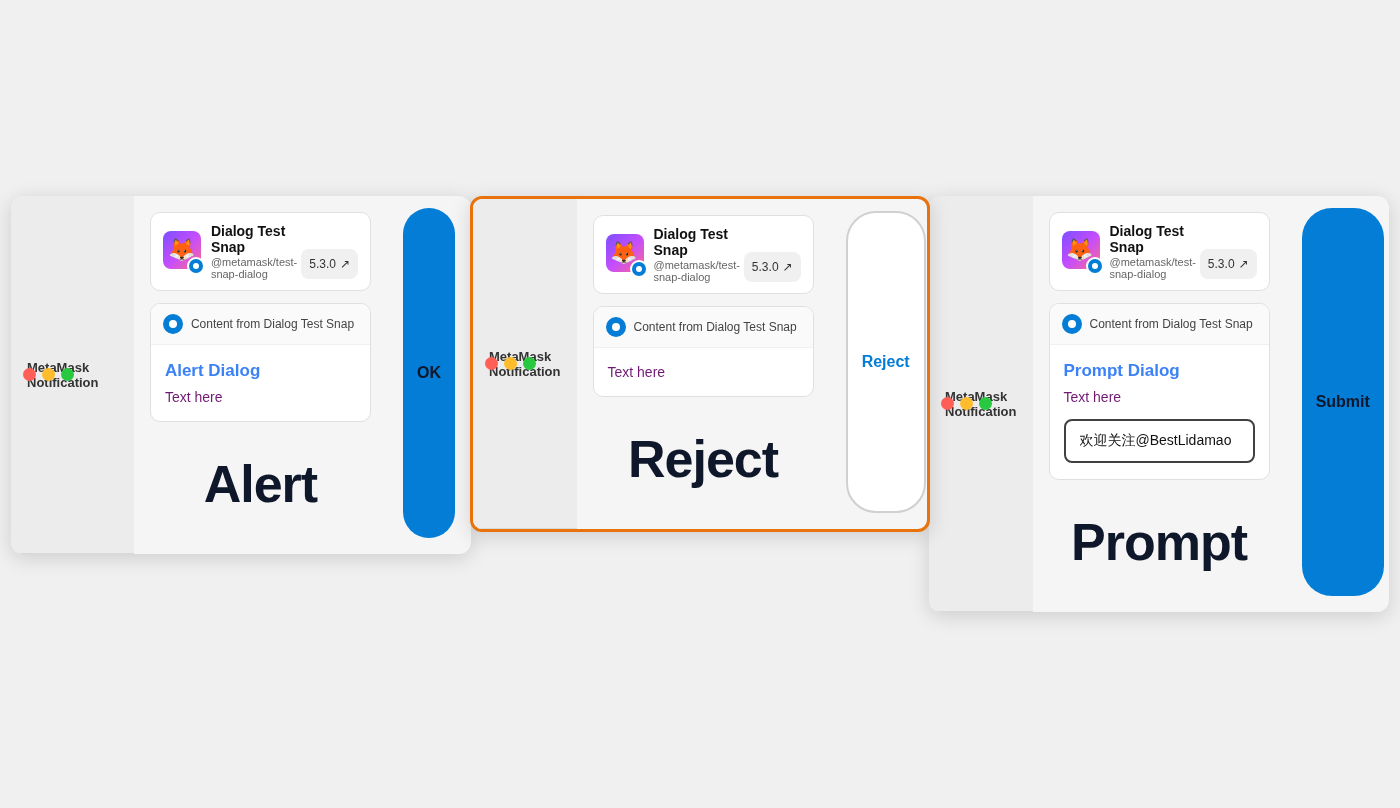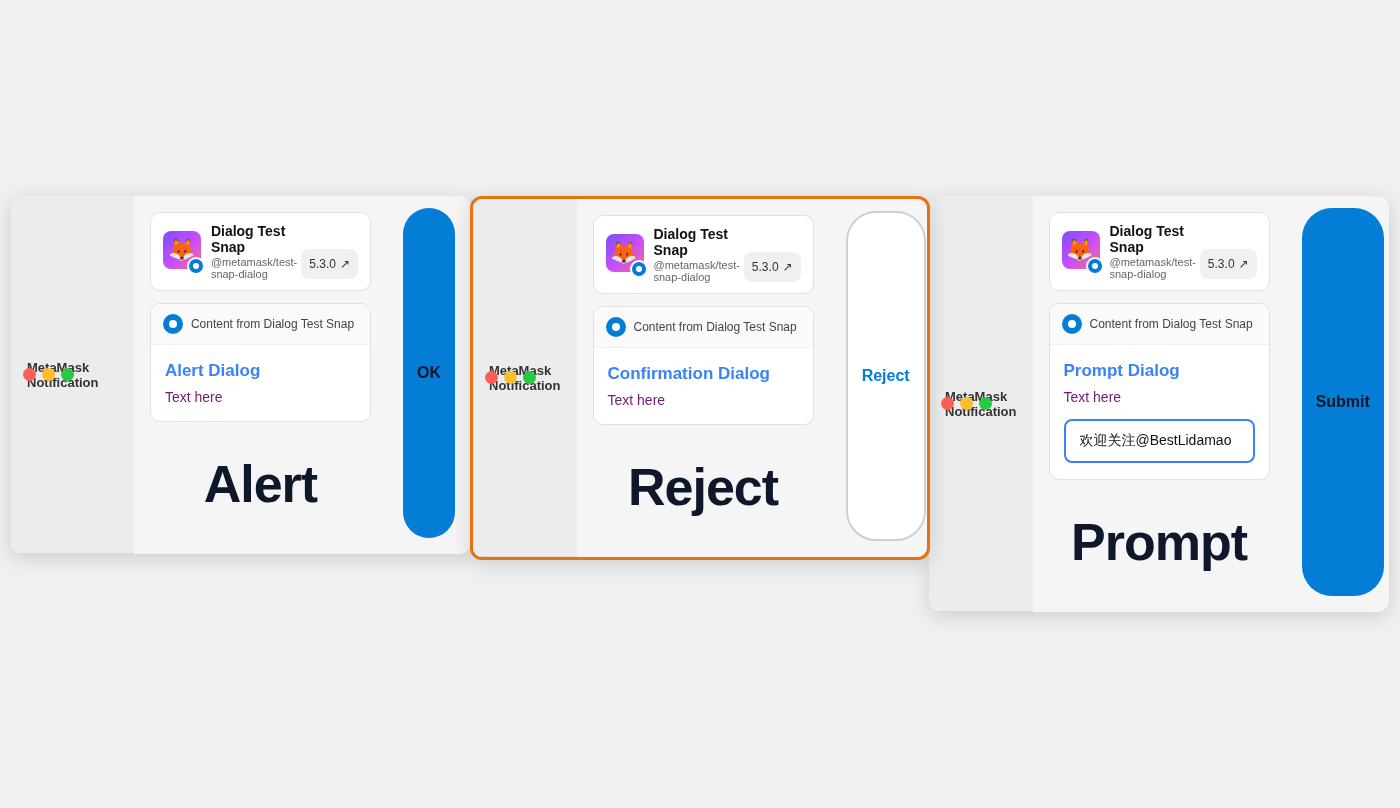--- a/index.html
+++ b/index.html
@@ -254,21 +254,21 @@
     .dialog-text {
       font-size: 14px;
       color: #701a75;
       margin-bottom: 0;
     }
 
     .dialog-input {
       margin-top: 14px;
       width: 100%;
       padding: 12px 14px;
-      border: 2px solid #3b82f6;
+      border: 2px solid #404040;
       border-radius: 8px;
       font-size: 14px;
       color: #111;
       outline: none;
       background: white;
     }
 
     
     .bottom-label {
       text-align: center;
@@ -402,21 +402,20 @@
         <div class="content-area">
           <div class="content-header">
             <div class="content-header-icon">
               <svg width="12" height="12" viewBox="0 0 12 12" fill="white">
                 <circle cx="6" cy="6" r="4"></circle>
               </svg>
             </div>
             <span class="content-header-text">Content from Dialog Test Snap</span>
           </div>
           <div class="dialog-body">
-            <div class="dialog-title">Confirmation Dialog</div>
             <div class="dialog-text">Text here</div>
           </div>
         </div>
         <div class="bottom-label">Reject</div>
       </div>
       <div class="button-area">
         <button class="btn btn-secondary">Reject</button>
         <button class="btn btn-primary">Approve</button>
       </div>
     </div>

